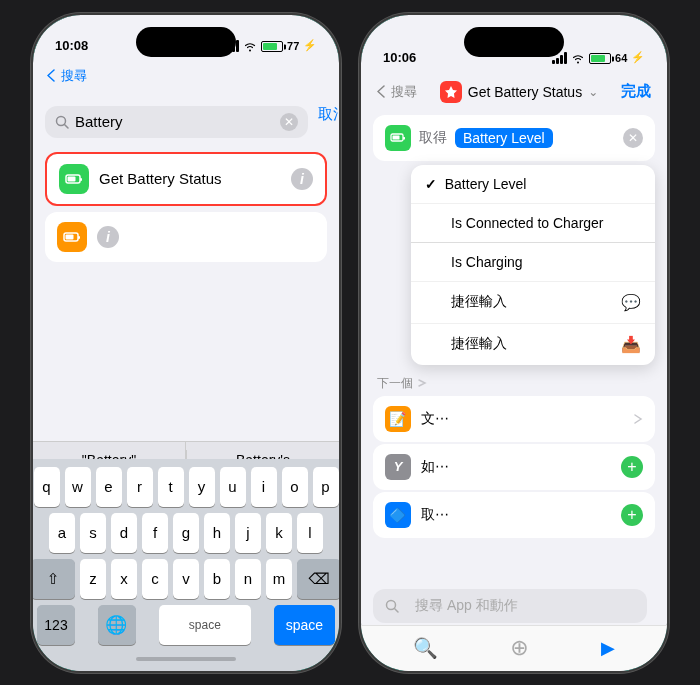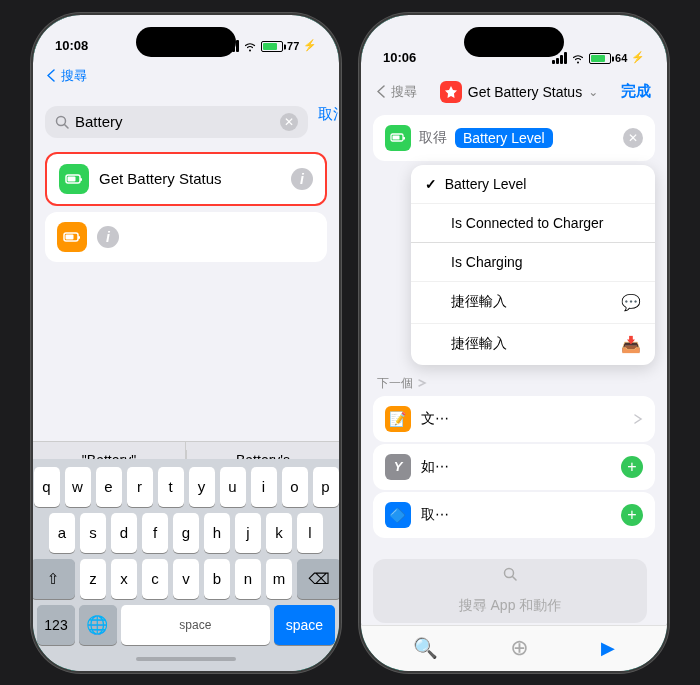--- a/index.html
+++ b/index.html
@@ -267,21 +267,21 @@
 
     .key.search-key {
       background: #007aff;
       color: #fff;
       font-size: 14px;
       padding: 0 12px;
     }
 
     .bottom-row-keys {
       display: flex;
-      gap: 4px;
+      gap: 23px;
       justify-content: center;
       align-items: center;
       margin-bottom: 10px;
     }
 
     .globe-btn, .mic-btn {
       width: 38px;
       height: 40px;
       display: flex;
       align-items: center;
@@ -502,21 +502,20 @@
       left: 12px;
       right: 20px;
       background: #e5e5ea;
       border-radius: 12px;
       display: flex;
       align-items: center;
       padding: 8px 12px;
       gap: 16px;
       font-size: 14px;
       color: #aaa;
-      flex-direction: column;
     }
 
     
     .bottom-nav {
       position: absolute;
       bottom: 0;
       left: 0;
       right: 0;
       height: 46px;
       background: #f9f9f9;

